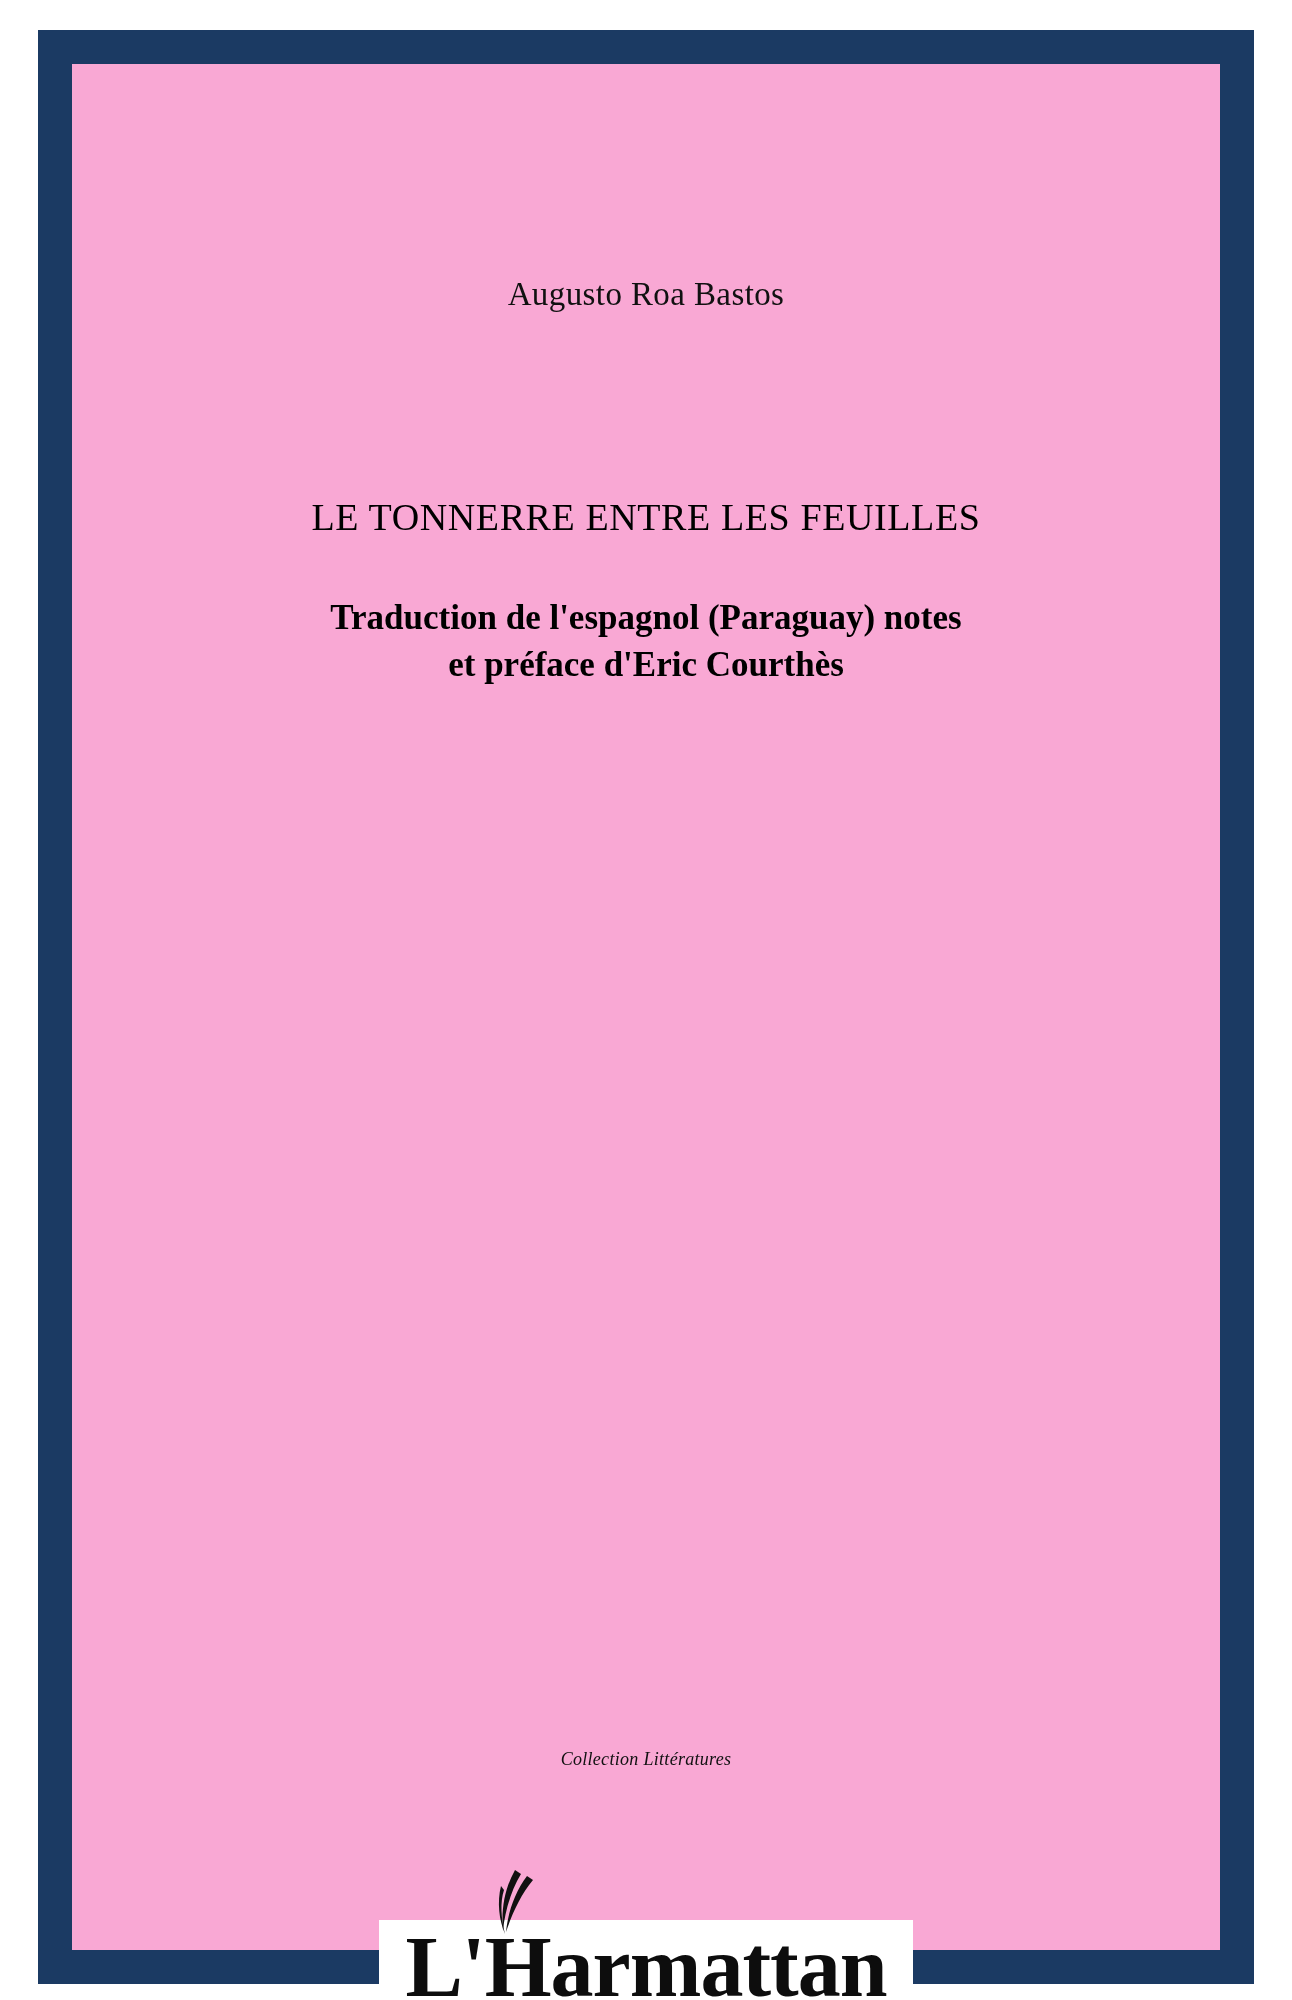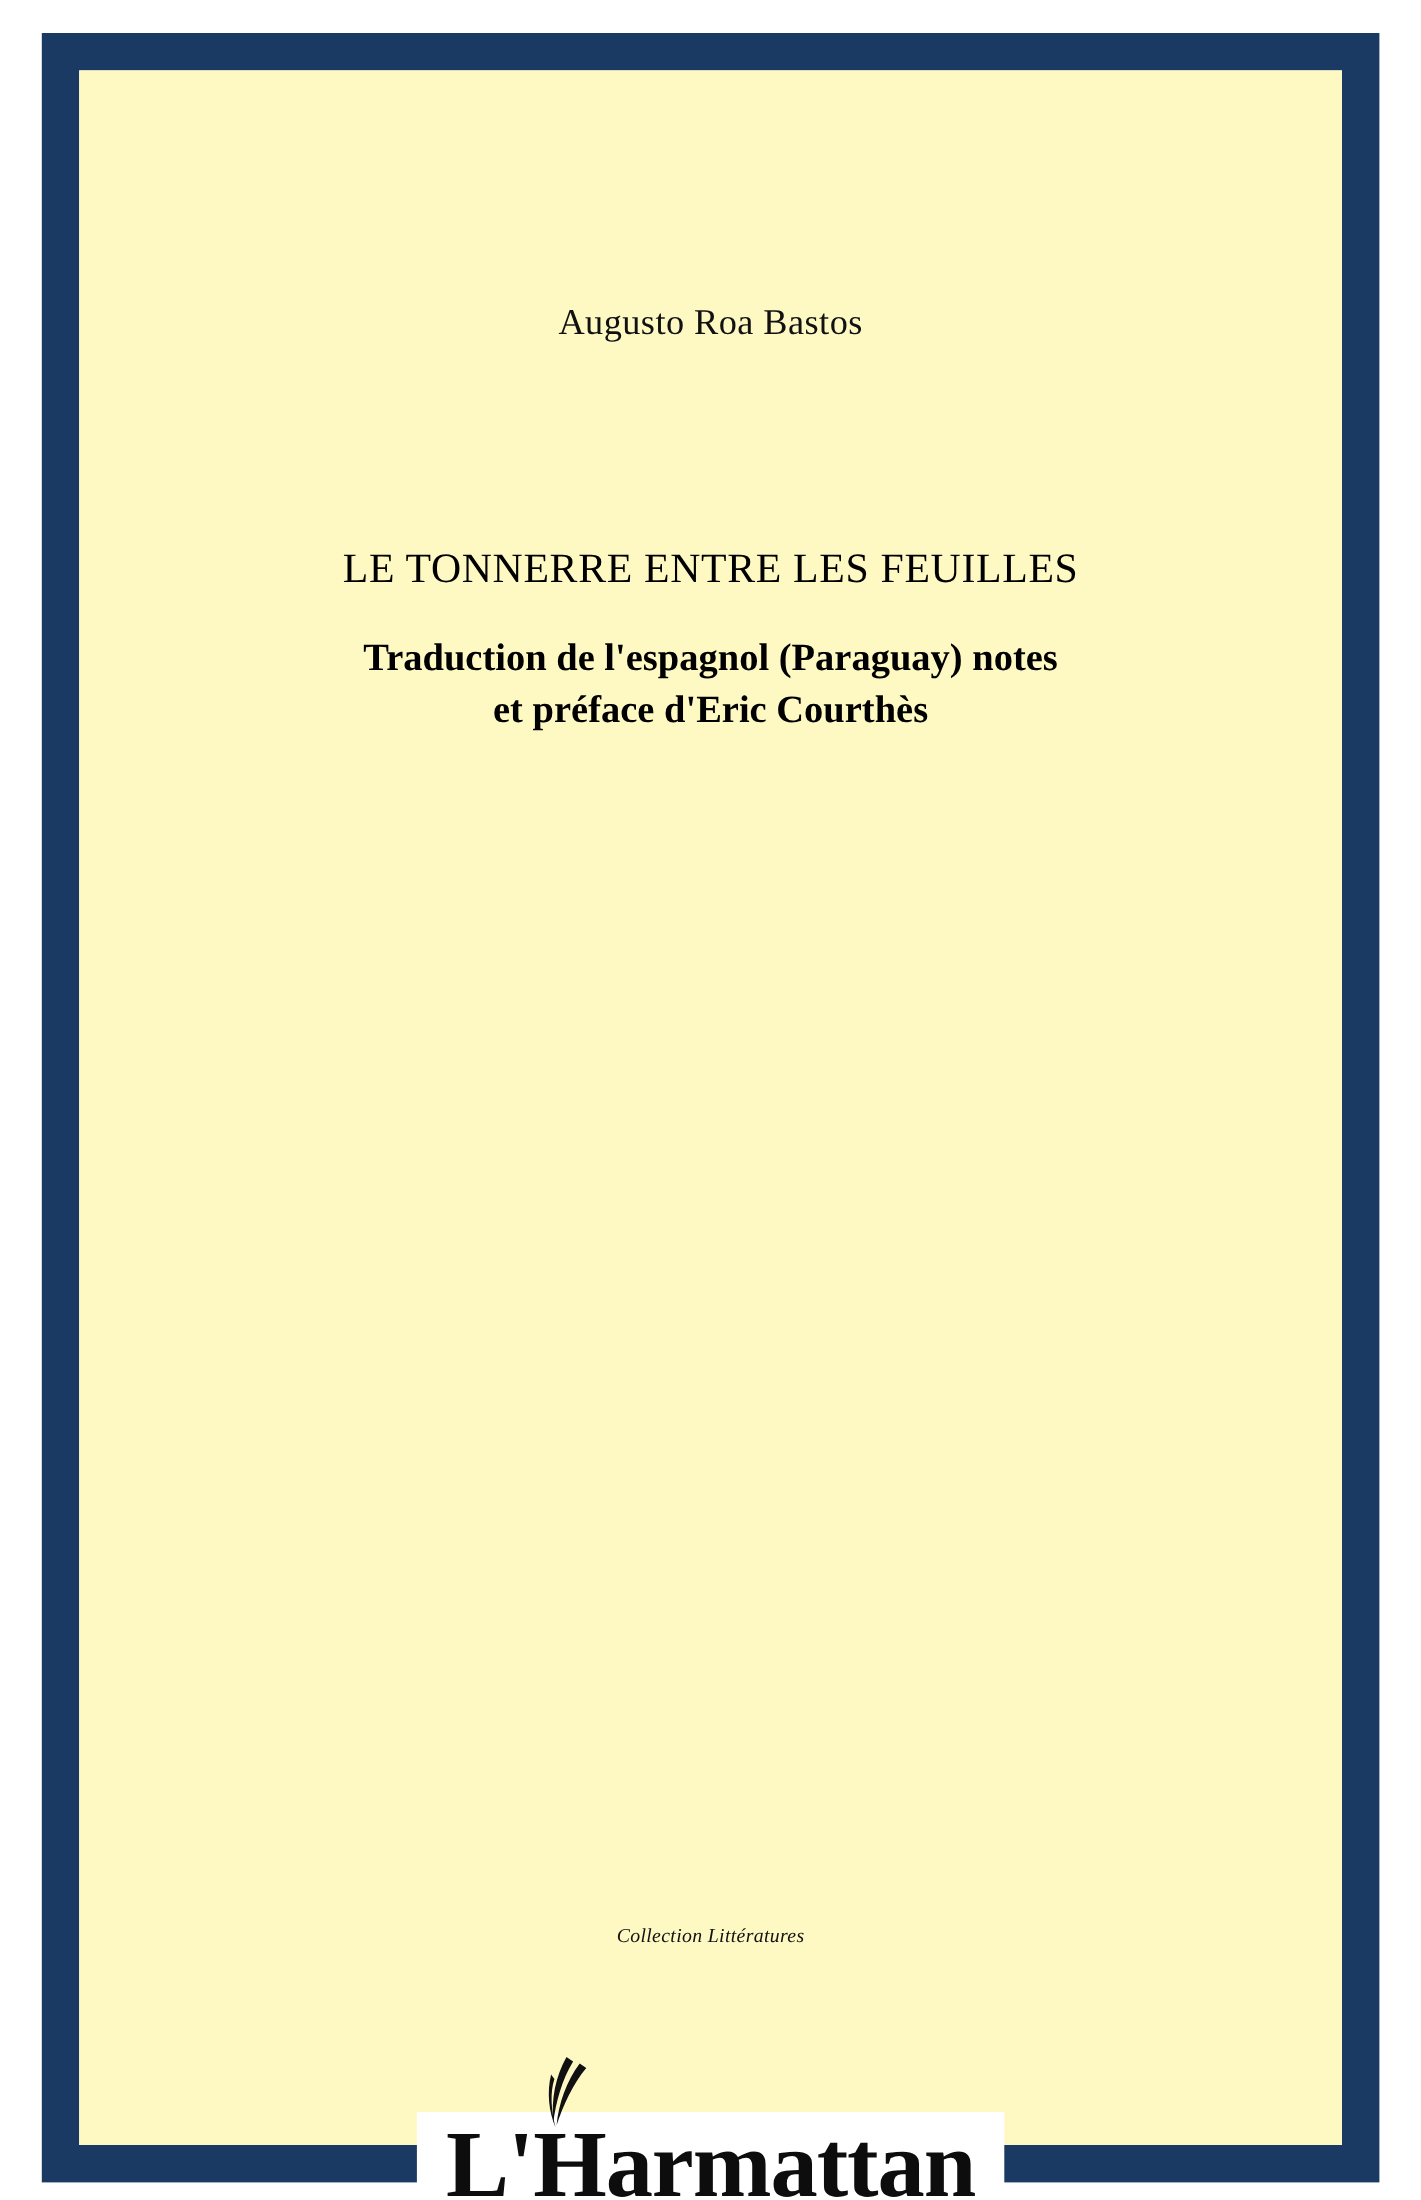--- a/index.html
+++ b/index.html
@@ -33,21 +33,21 @@
     background: #ffffff;
     box-sizing: border-box;
   }
 
   .inner {
     position: absolute;
     left: 0;
     top: 0;
     right: 0;
     bottom: 0;
-    background: #fef9c3;
+    background: #f9a8d4;
   }
 
   .author {
     position: absolute;
     top: 212px;
     left: 0;
     right: 0;
     text-align: center;
     font-size: 33px;
     font-family: "Liberation Serif", serif;
@@ -66,21 +66,21 @@
   .main-title {
     font-family: "Liberation Serif", serif;
     font-weight: normal;
     font-size: 38px;
     letter-spacing: 0.6px;
     color: #000000;
     line-height: 1.25;
   }
 
   .subtitle {
-    margin-top: 32px;
+    margin-top: 52px;
     font-family: "Liberation Serif", serif;
     font-weight: bold;
     font-size: 35px;
     color: #000000;
     line-height: 1.35;
     padding: 0 10px;
   }
 
   .collection {
     position: absolute;

